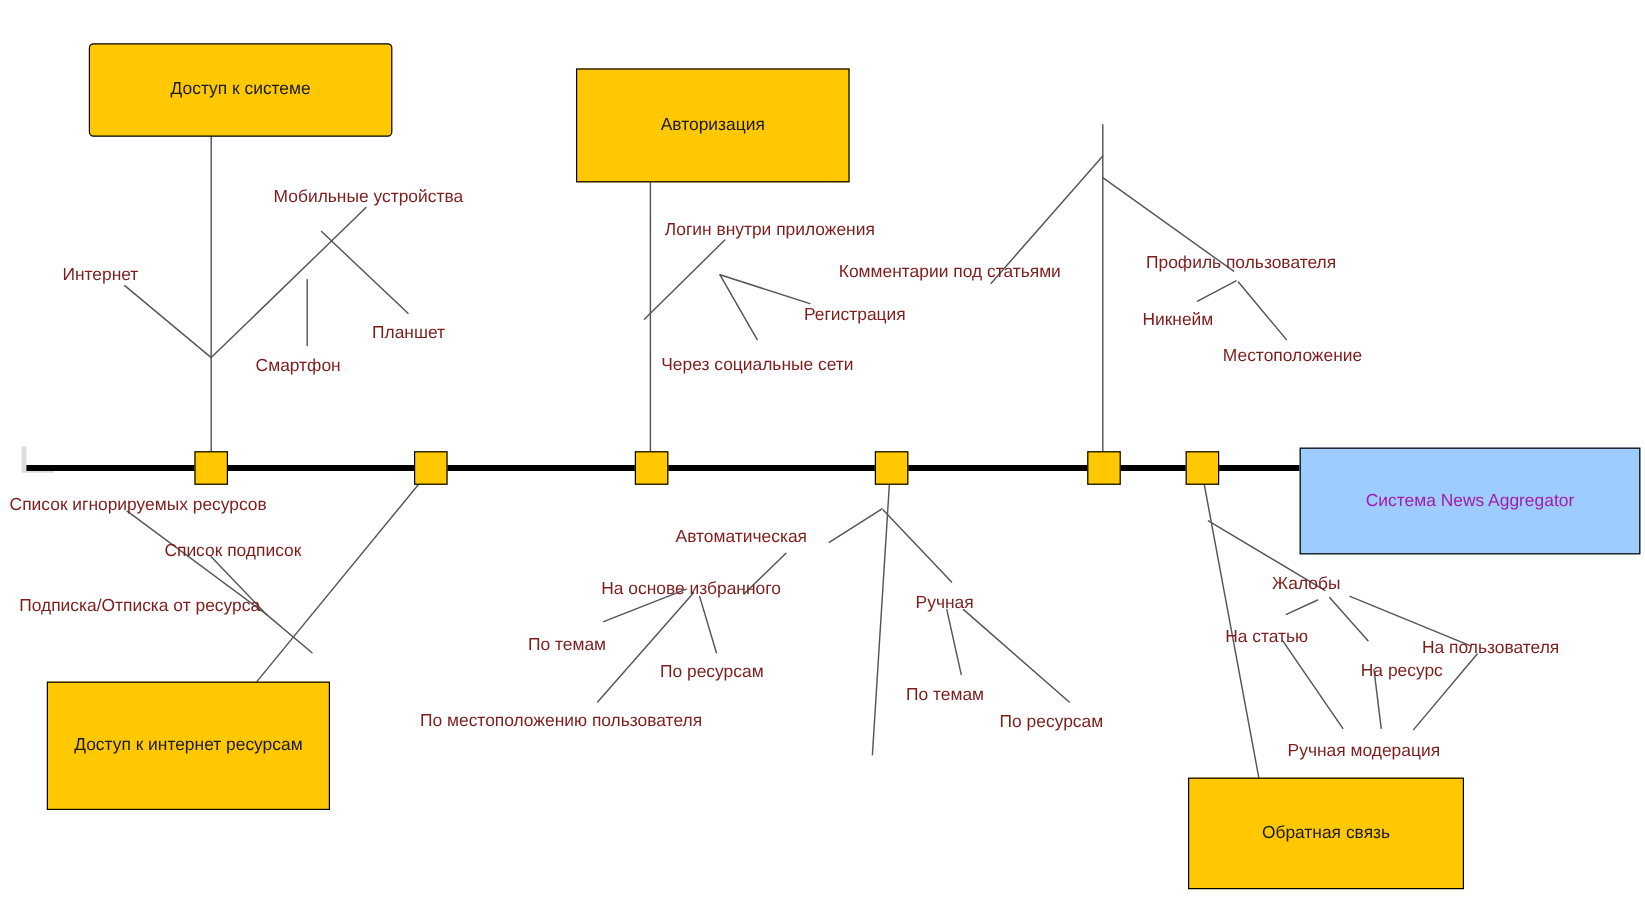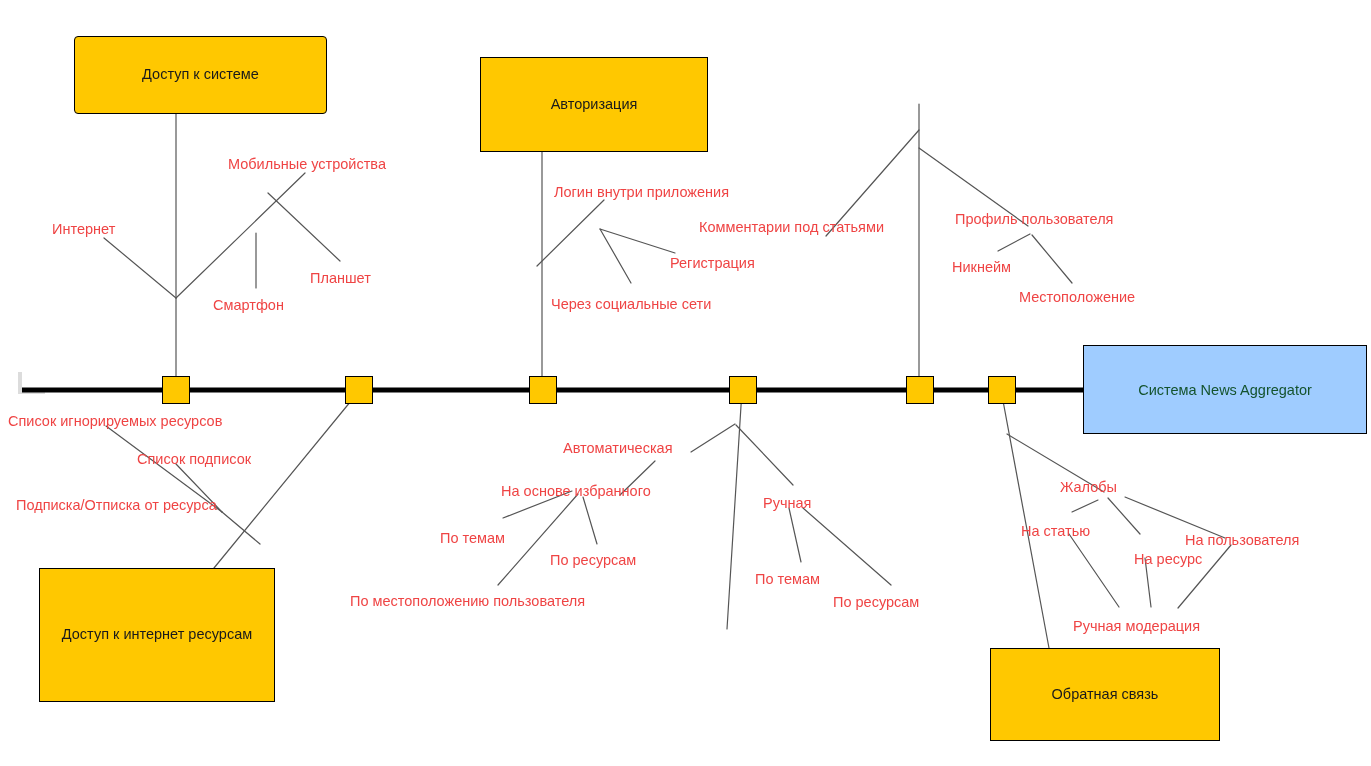--- a/index.html
+++ b/index.html
@@ -42,35 +42,36 @@
   }
   .cat-box.rounded { border-radius: 4px; }
   .head-box {
     position: absolute;
     box-sizing: border-box;
     background: #9FCCFF;
     border: 1px solid #000000;
     display: flex;
     align-items: center;
     justify-content: center;
-    color: #14532d;
+    color: #a21caf;
     font-size: 14.5px;
     white-space: nowrap;
+    margin-top: 28px;
   }
   .node-square {
     position: absolute;
     box-sizing: border-box;
     background: #FFC800;
     border: 1px solid #000000;
     width: 28px;
     height: 28px;
   }
   .leaf-label {
     position: absolute;
-    color: #ef4444;
+    color: #7f1d1d;
     font-size: 14.5px;
     line-height: 1;
     white-space: nowrap;
   }
 </style>
 </head>
 <body>
 
 <div id="diagram-root">
 
@@ -130,21 +131,21 @@
 
   <div class="cat-box rounded" style="left:74px; top:36px; width:253px; height:78px;">
     <span>Доступ к системе</span>
   </div>
 
   <div class="cat-box" style="left:480px; top:57px; width:228px; height:95px;">
     <span>Авторизация</span>
   </div>
 
 
-  <div class="cat-box" style="left:39px; top:568px; width:236px; height:134px;justify-content:center;">
+  <div class="cat-box" style="left:39px; top:568px; width:236px; height:107px;justify-content:center;">
     <span>Доступ к интернет ресурсам</span>
   </div>
 
 
   <div class="cat-box" style="left:990px; top:648px; width:230px; height:93px;">
     <span>Обратная связь</span>
   </div>
 
   <div class="head-box" style="left:1083px; top:345px; width:284px; height:89px;">
     <span>Система News Aggregator</span>

